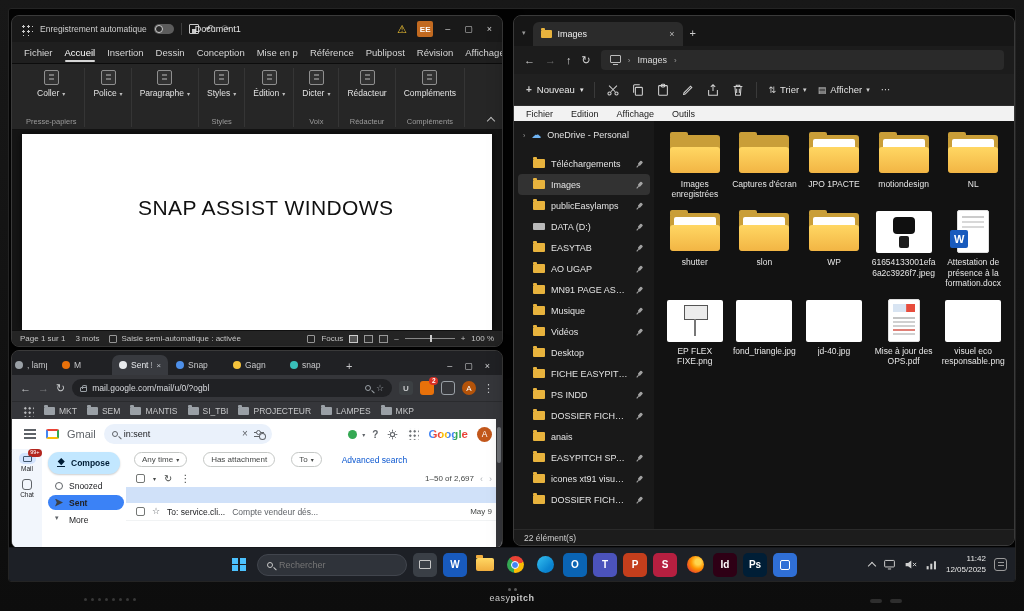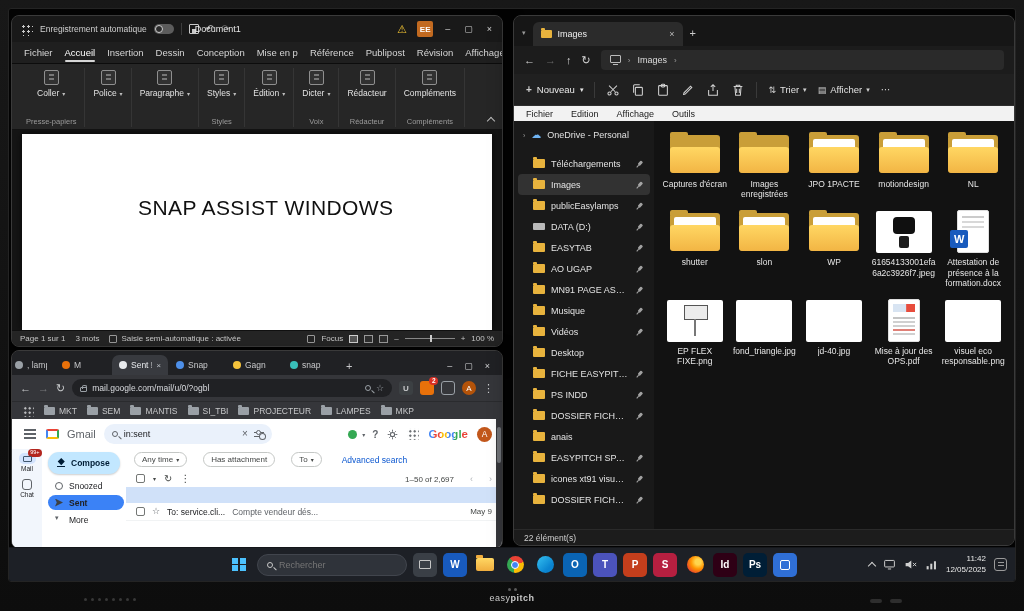--- a/index.html
+++ b/index.html
@@ -131,21 +131,21 @@
 .i-send .si-ico{background:#3c4043;clip-path:polygon(0 0,100% 50%,0 100%,22% 50%)}
 .i-more .si-ico::after{content:"▾";font-size:7px;color:#5f6368;position:absolute;left:0;top:-2px}
 .gm-main{flex:1;min-width:0;display:flex;flex-direction:column}
 .gm-chips{height:21px;display:flex;align-items:center;gap:16px;padding:0 8px;flex:0 0 auto}
 .chip{height:15px;border:1px solid #c4c7c5;border-radius:8px;display:flex;align-items:center;gap:3px;padding:0 7px;font-size:8px;color:#444746;white-space:nowrap}
 .chip .cv{font-size:6px}
 .gm-adv{font-size:8.5px;color:#0b57d0;margin-left:4px;white-space:nowrap}
 .gm-listbar{height:17px;display:flex;align-items:center;gap:8px;padding:0 10px;color:#444746;flex:0 0 auto}
 .cbx{width:9px;height:9px;border:1.2px solid #747775;border-radius:2px;flex:0 0 auto}
 .gm-ref{color:#444746;font-size:10px;line-height:1}
-.gm-count{margin-left:auto;font-size:8px;display:flex;gap:16px;align-items:flex-end}
+.gm-count{margin-left:auto;font-size:8px;display:flex;gap:6px;align-items:center}
 .gm-count .pg{color:#b0b4b8;font-size:9px}
 .gm-rowband{height:16px;background:#d0e1f9;flex:0 0 auto}
 .gm-row{height:18px;display:flex;align-items:center;gap:7px;padding:0 10px;font-size:8.5px;border-bottom:1px solid #f1f3f4;flex:0 0 auto}
 .gm-row .star{color:#5f6368;font-size:9px;line-height:1}
 .gm-row .to{color:#202124;white-space:nowrap}
 .gm-row .subj{color:#5f6368;white-space:nowrap;overflow:hidden;flex:1}
 .gm-row .date{color:#444746;font-size:8px;white-space:nowrap}
 .cr-scroll{position:absolute;right:0;top:0;bottom:0;width:6px;background:#35363a}
 .cr-scroll::after{content:"";position:absolute;top:8px;left:1px;width:4px;height:36px;background:#707378;border-radius:2px}
 
@@ -767,29 +767,29 @@
               <i class="sb-pin"></i>
             </div>
         </div>
         <div class="ex-main">
           <div class="gi folder">
               <span class="gi-icon">
                 <i class="i-back"></i>
                 <i class="i-front"></i>
 
               </span>
-              <span class="gi-label">Captures d'écran</span>
+              <span class="gi-label">Images enregistrées</span>
             </div>
             <div class="gi folder">
               <span class="gi-icon">
                 <i class="i-back"></i>
                 <i class="i-front"></i>
 
               </span>
-              <span class="gi-label">Images enregistrées</span>
+              <span class="gi-label">Captures d'écran</span>
             </div>
             <div class="gi folder has-sheet sheet-teal">
               <span class="gi-icon">
                 <i class="i-back"></i>
                 <i class="i-sheet"></i>
                 <i class="i-front"></i>
 
               </span>
               <span class="gi-label">JPO 1PACTE</span>
             </div>

